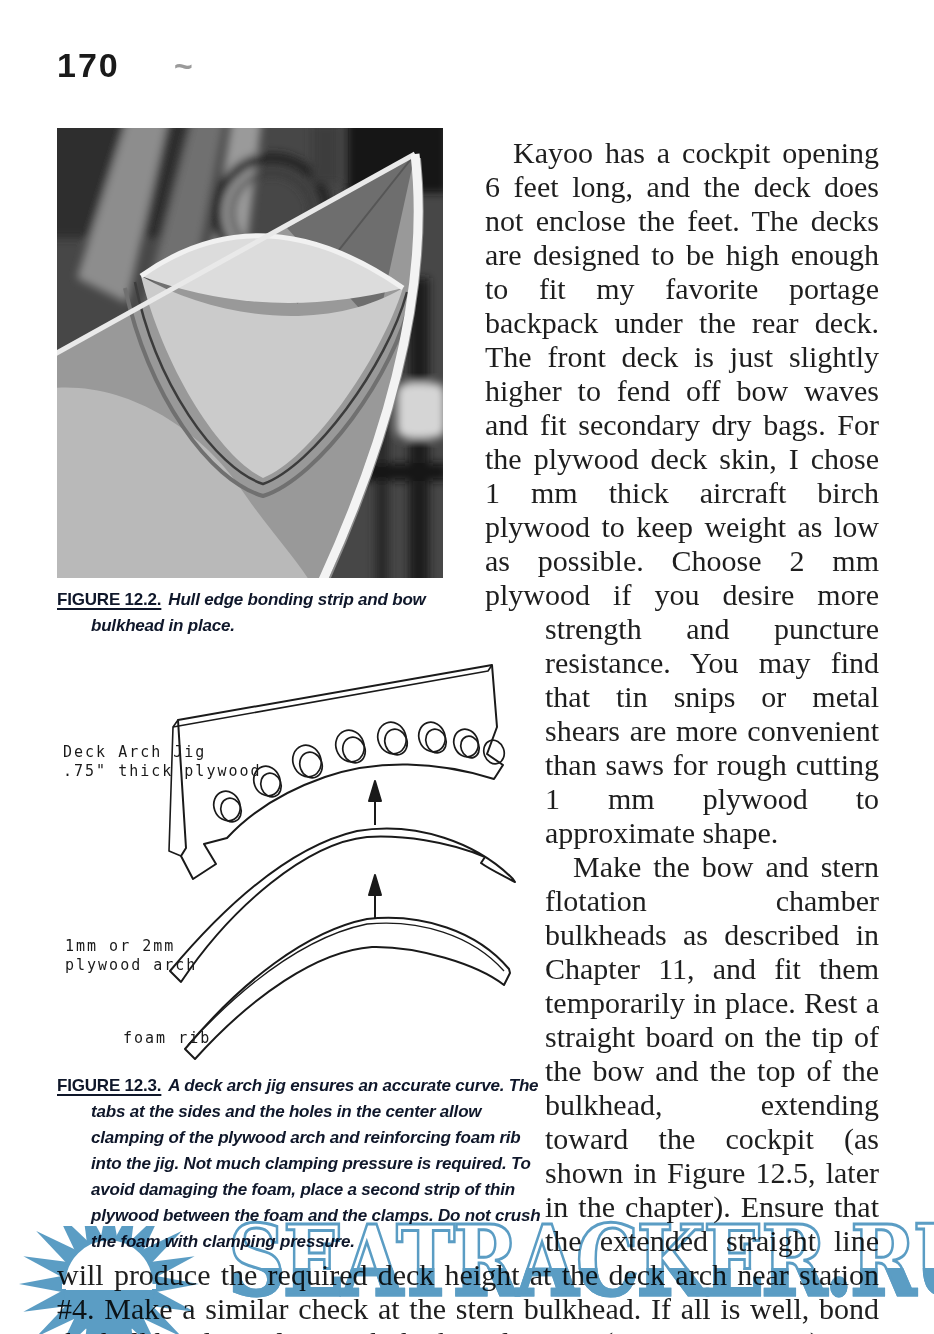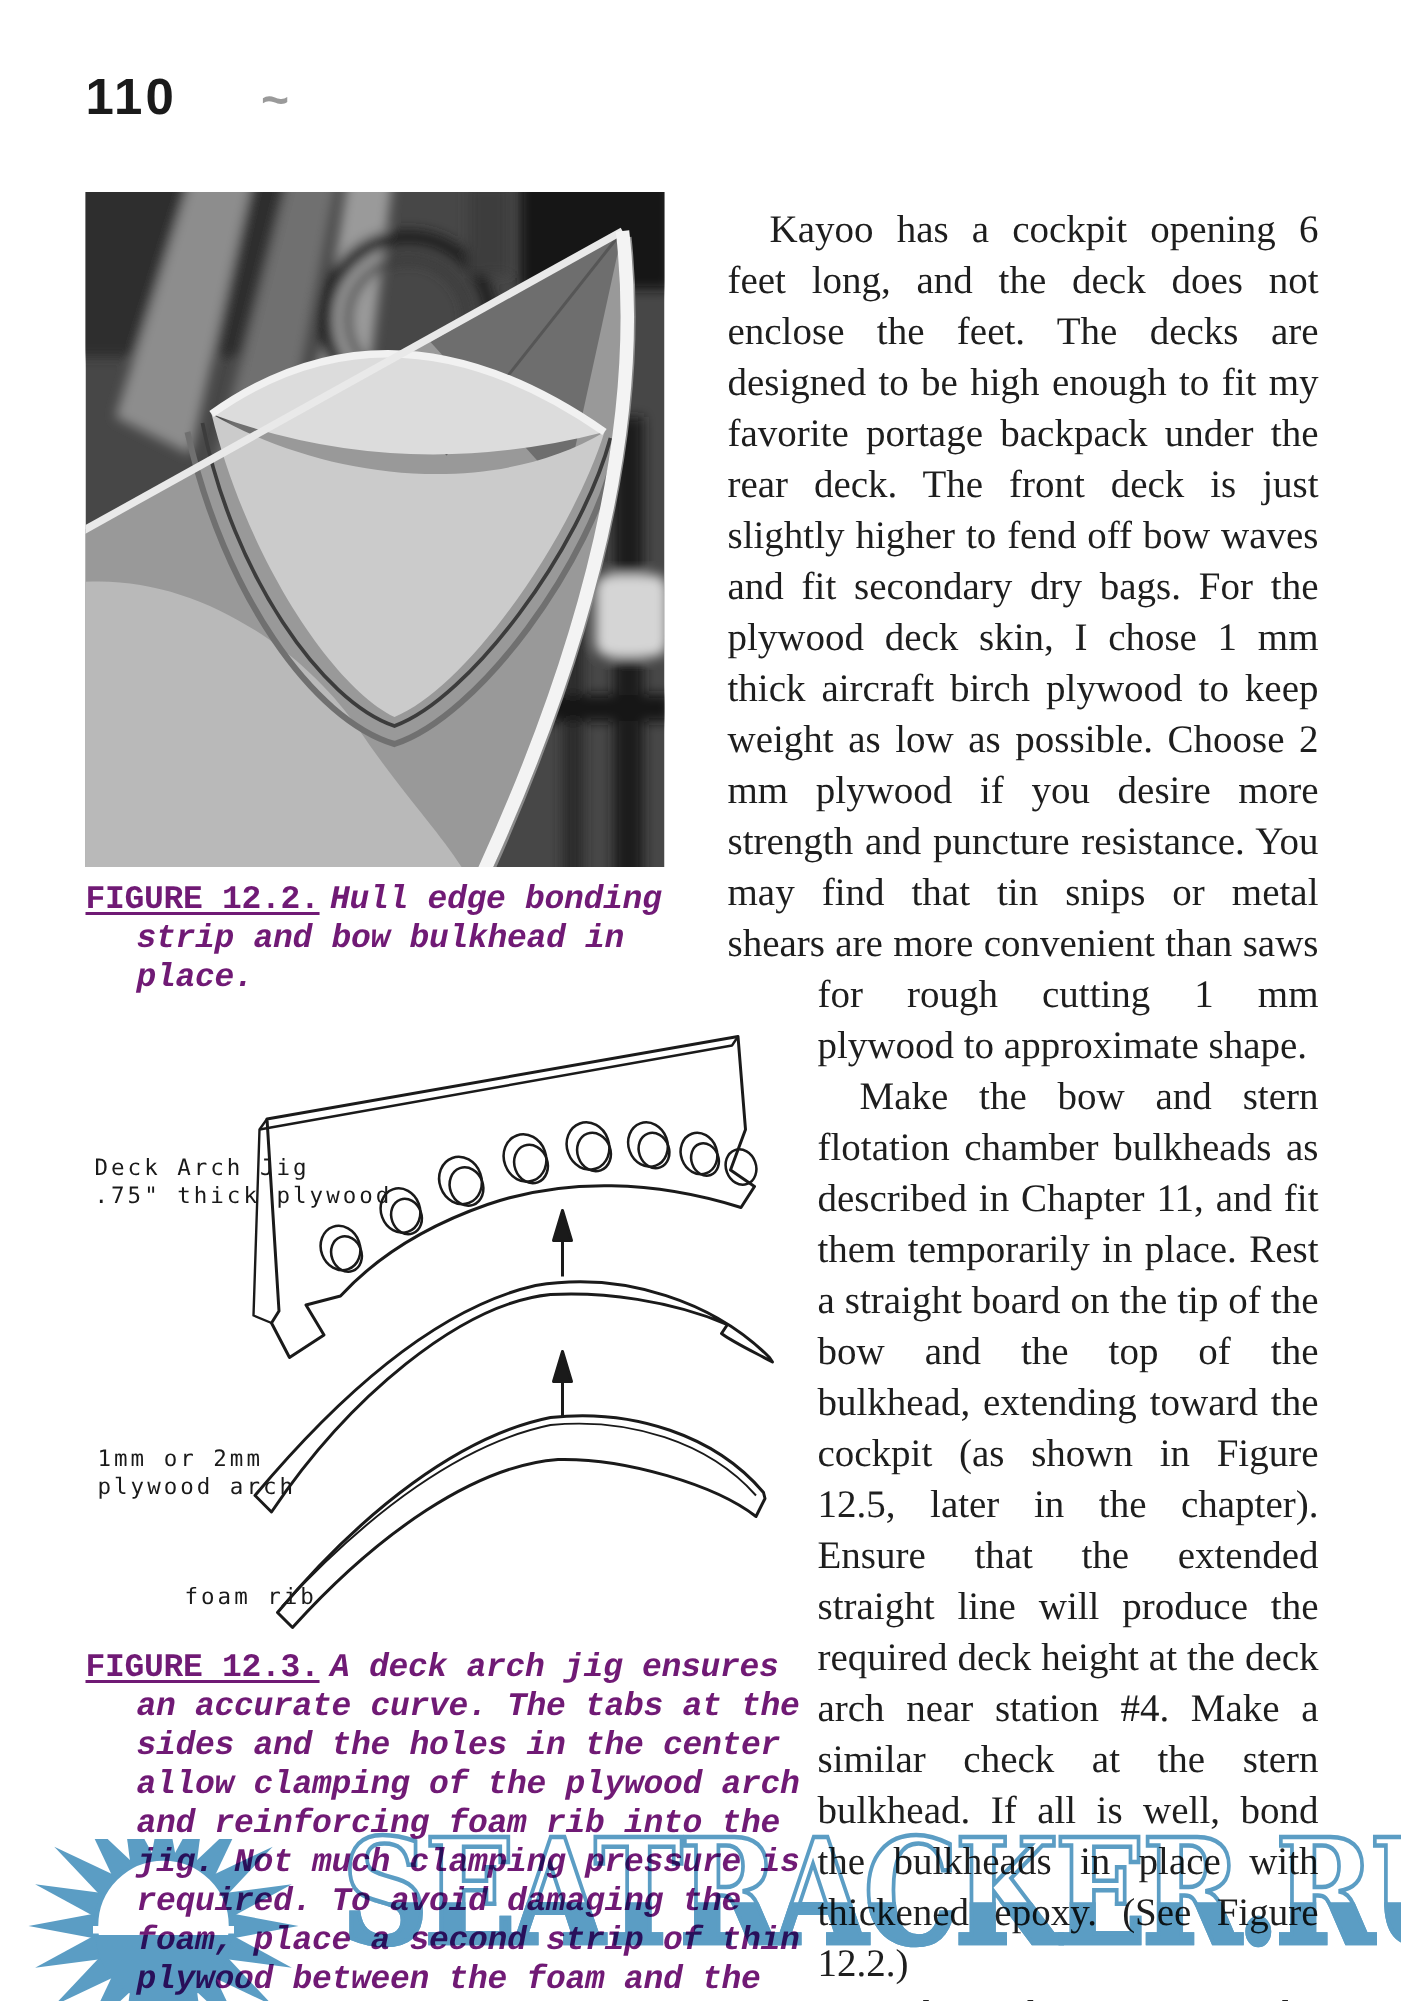--- a/index.html
+++ b/index.html
@@ -12,28 +12,28 @@
   .hdr-tilde{position:absolute;left:174px;top:48px;font-size:32px;color:#9a9a9a;font-weight:700;}
   .hdr-title{position:absolute;left:240px;top:60px;font-size:20px;font-weight:700;color:#1a1a1a;}
 
   
   .content{position:absolute;left:57px;top:128px;width:822px;}
   .fig{float:left;}
   .fig1{width:428px;}
   .fig2{width:488px;clear:left;}
   .photo-svg{display:block;width:386px;height:450px;}
   .diagram-svg{display:block;width:460px;height:420px;margin-top:12px;}
-  .caption{font-family:Liberation Mono, monospace;font-style:italic;font-weight:600;
-           font-size:22px;line-height:26px;color:#701a75;padding-left:34px;text-indent:-34px;
+  .caption{font-family:Liberation Sans, sans-serif;font-style:italic;font-weight:600;
+           font-size:17px;line-height:26px;color:#0f172a;padding-left:34px;text-indent:-34px;
            margin-top:9px;letter-spacing:-0.2px;}
   .fig1 .caption{width:384px;}
   .fig2 .caption{width:452px;margin-top:2px;}
   .fig-label{font-style:normal;font-weight:700;text-decoration:underline;
              text-underline-offset:3px;text-decoration-thickness:2px;margin-right:7px;}
-  p.body-p{margin:0;font-family:"Liberation Serif",serif;font-size:26px;line-height:34px;
+  p.body-p{margin:0;font-family:"Liberation Serif",serif;font-size:30px;line-height:34px;
            text-align:justify;color:#1e1e1e;text-indent:28px;}
   p.body-p.first{margin-top:8px;}
 
   
   .diag-label{font-family:"DejaVu Sans Mono",monospace;font-size:15px;letter-spacing:2px;fill:#1a1a1a;}
 
   
   .watermark{position:absolute;left:0;top:0;width:934px;height:1334px;pointer-events:none;
              mix-blend-mode:multiply;}
   .wm-sun{position:absolute;left:-6px;top:1226px;}
@@ -42,21 +42,21 @@
            transform:scaleX(0.82);transform-origin:left top;
            background:linear-gradient(to bottom,#ffffff 0 55px,#5b9dc4 55px 100%);
            -webkit-background-clip:text;background-clip:text;color:transparent;
            -webkit-text-stroke:3px #5b9dc4;}
 </style>
 </head>
 <body>
 
 <div class="page">
 
-  <div class="hdr-num">110</div>
+  <div class="hdr-num">170</div>
   <div class="hdr-tilde">~</div>
 
   <div class="content">
 
     <div class="fig fig1">
       <svg class="photo-svg" viewBox="0 0 386 450" aria-hidden="true">
         <defs>
             <filter id="blur1" x="-20%" y="-20%" width="140%" height="140%">
               <feGaussianBlur stdDeviation="4"></feGaussianBlur>
             </filter>

